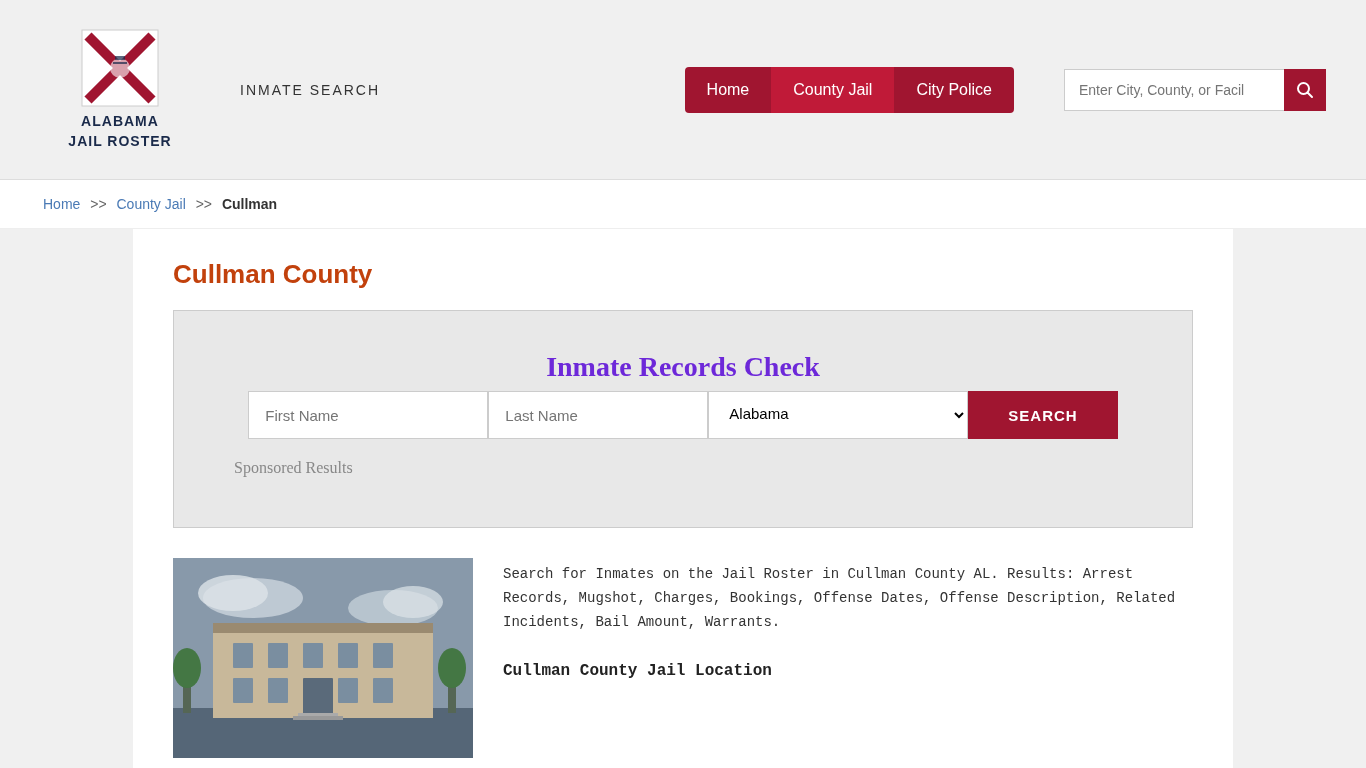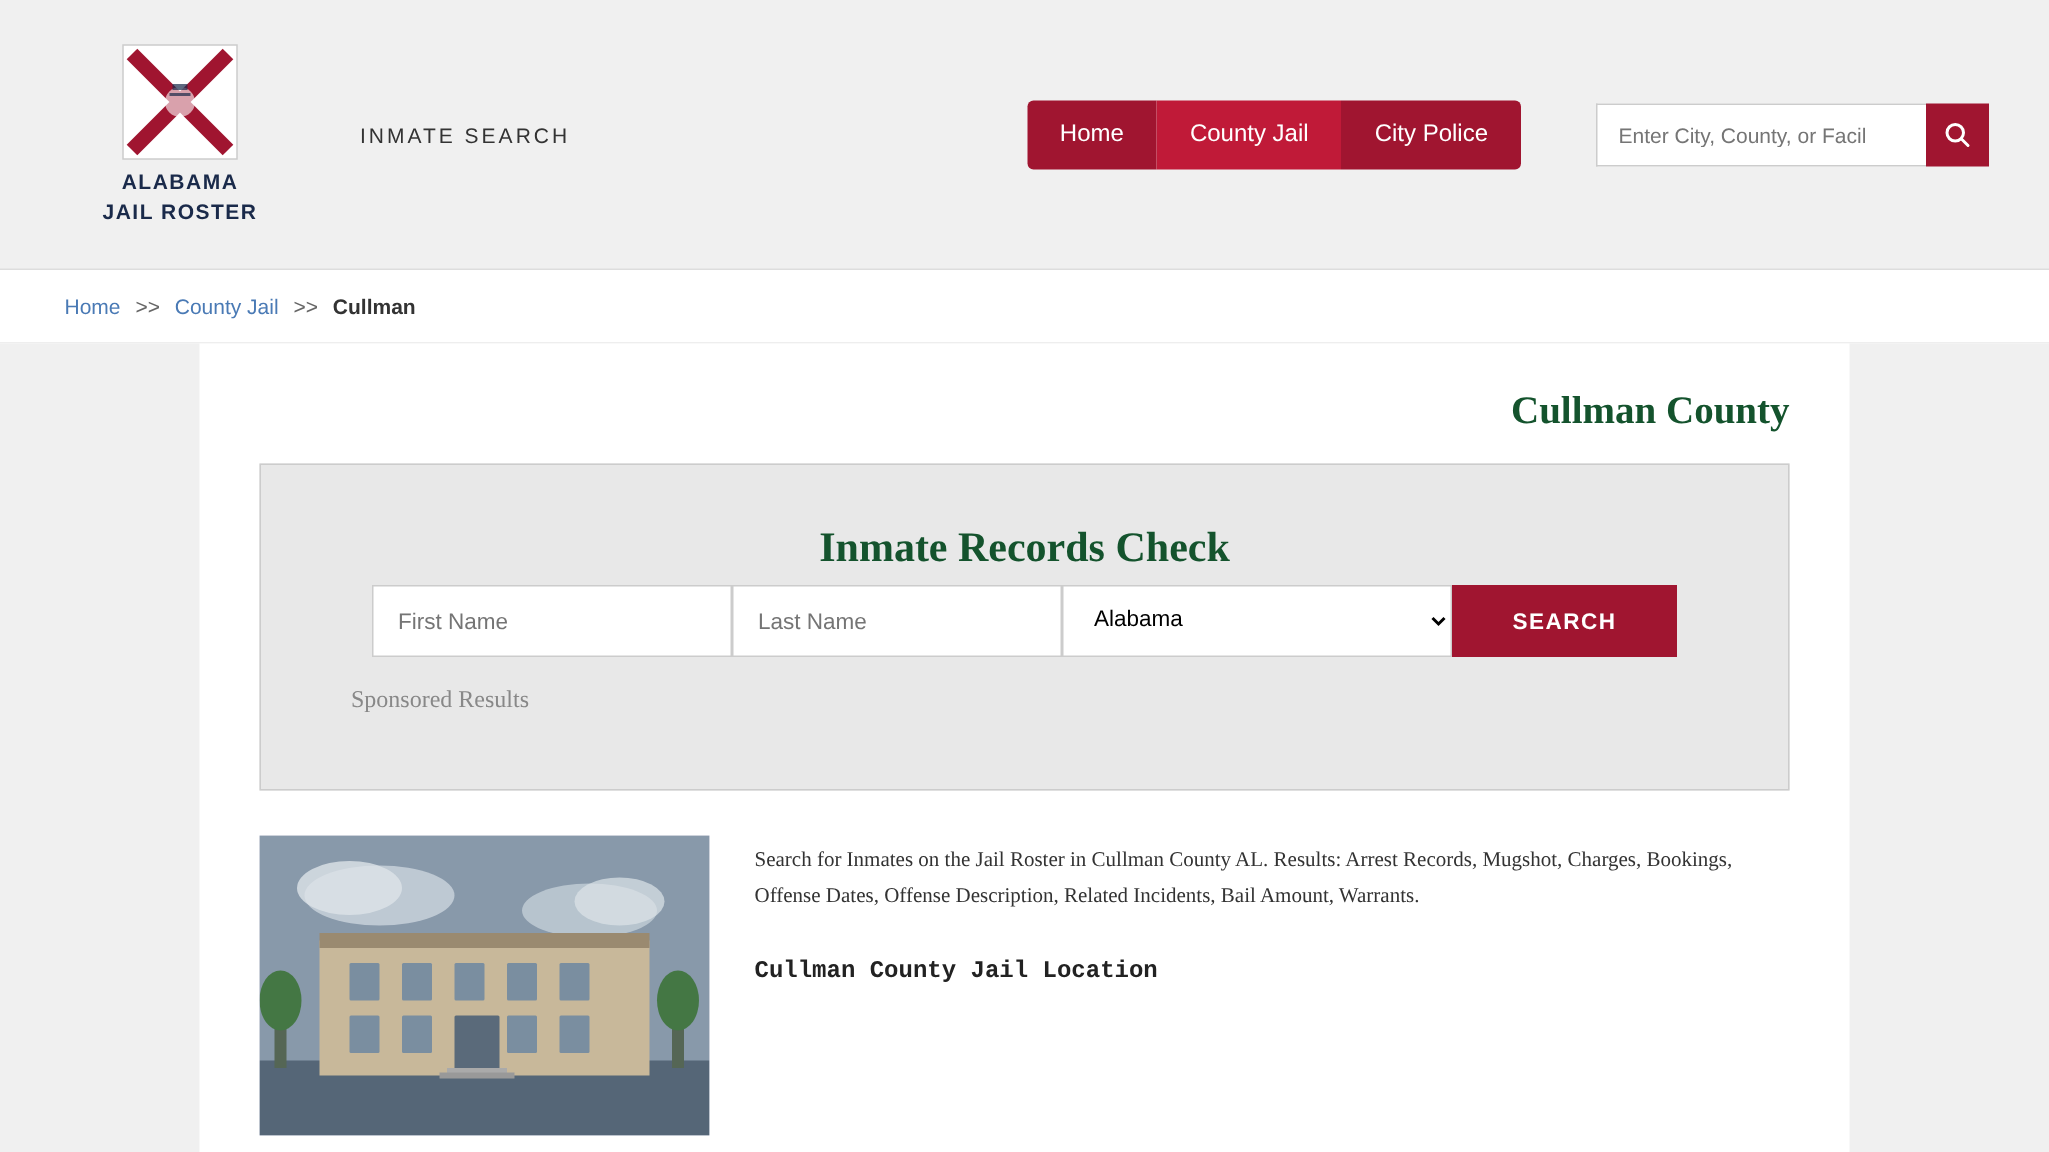--- a/index.html
+++ b/index.html
@@ -130,41 +130,41 @@
 
     
     .main {
       background: white;
       max-width: 1100px;
       margin: 0 auto;
       padding: 0 40px 40px;
     }
 
     .page-title {
-      text-align: right;
-      font-family: Liberation Serif, serif;
+      text-align: left;
+      font-family: Liberation Sans, sans-serif;
       font-size: 26px;
       font-weight: bold;
-      color: #14532d;
+      color: #c2410c;
       padding: 30px 0 20px;
     }
 
     
     .records-box {
       background: #e8e8e8;
       border: 1px solid #ccc;
       padding: 40px 30px 50px;
       margin-bottom: 30px;
     }
     .records-title {
       text-align: center;
       font-family: Georgia, serif;
       font-size: 28px;
       font-weight: bold;
-      color: #14532d;
+      color: #6d28d9;
       margin-bottom: 8px;
     }
     .records-subtitle {
       text-align: center;
       font-family: Arial, sans-serif;
       font-size: 15px;
       color: #444;
       margin-bottom: 30px;
     }
     .search-form {
@@ -219,21 +219,21 @@
       height: 200px;
       background: #b0b8c8;
       position: relative;
       overflow: hidden;
     }
     .building-svg {
       width: 100%;
       height: 100%;
     }
     .description-text {
-      font-family: Liberation Serif, serif;
+      font-family: Liberation Mono, monospace;
       font-size: 14px;
       color: #333;
       line-height: 1.7;
       padding-top: 5px;
       flex: 1;
     }
     .description-subheading {
       font-family: Liberation Mono, monospace;
       font-size: 16px;
       font-weight: bold;

